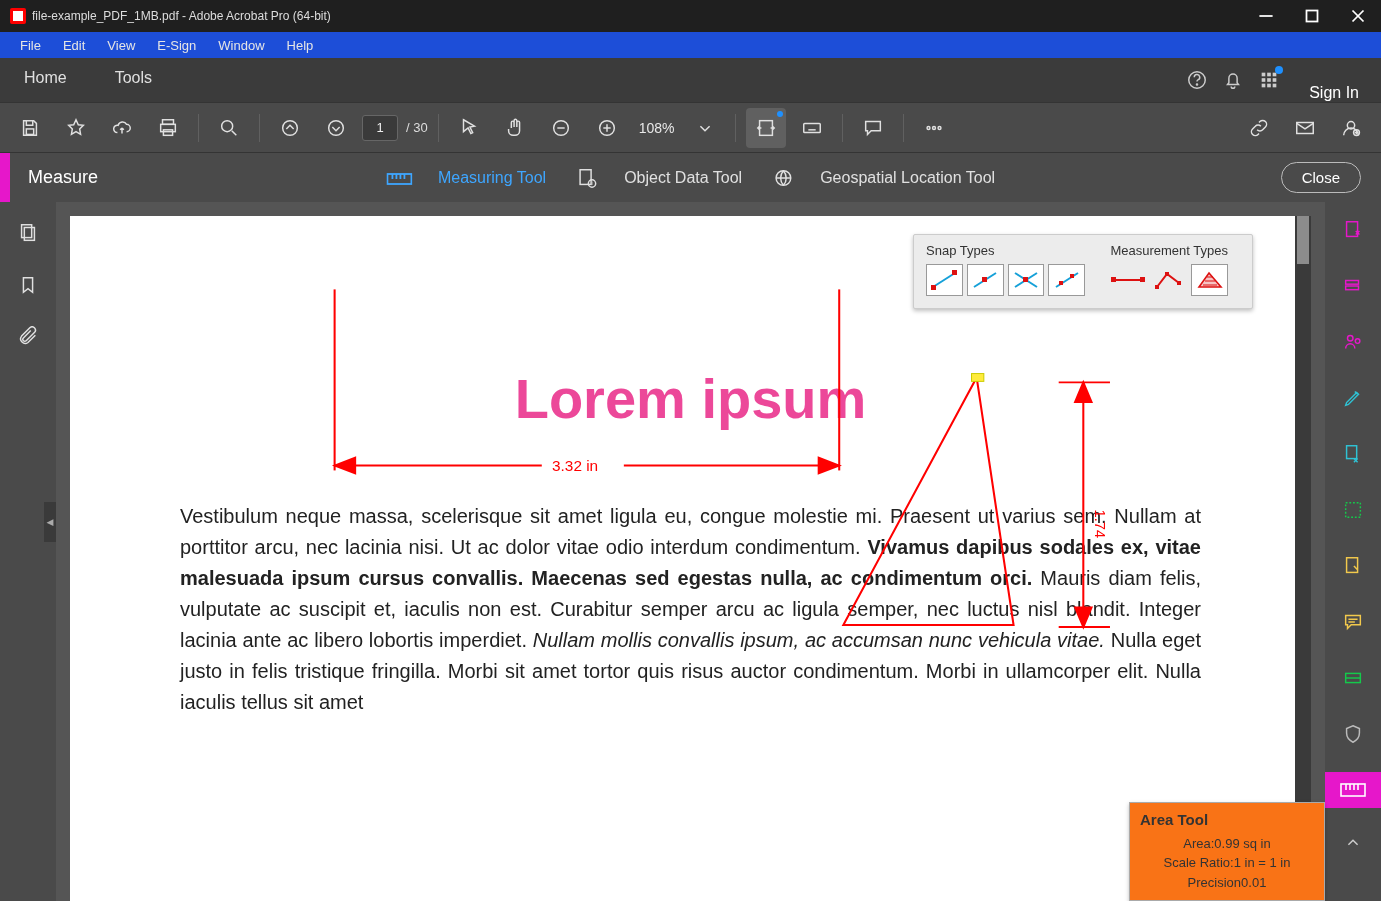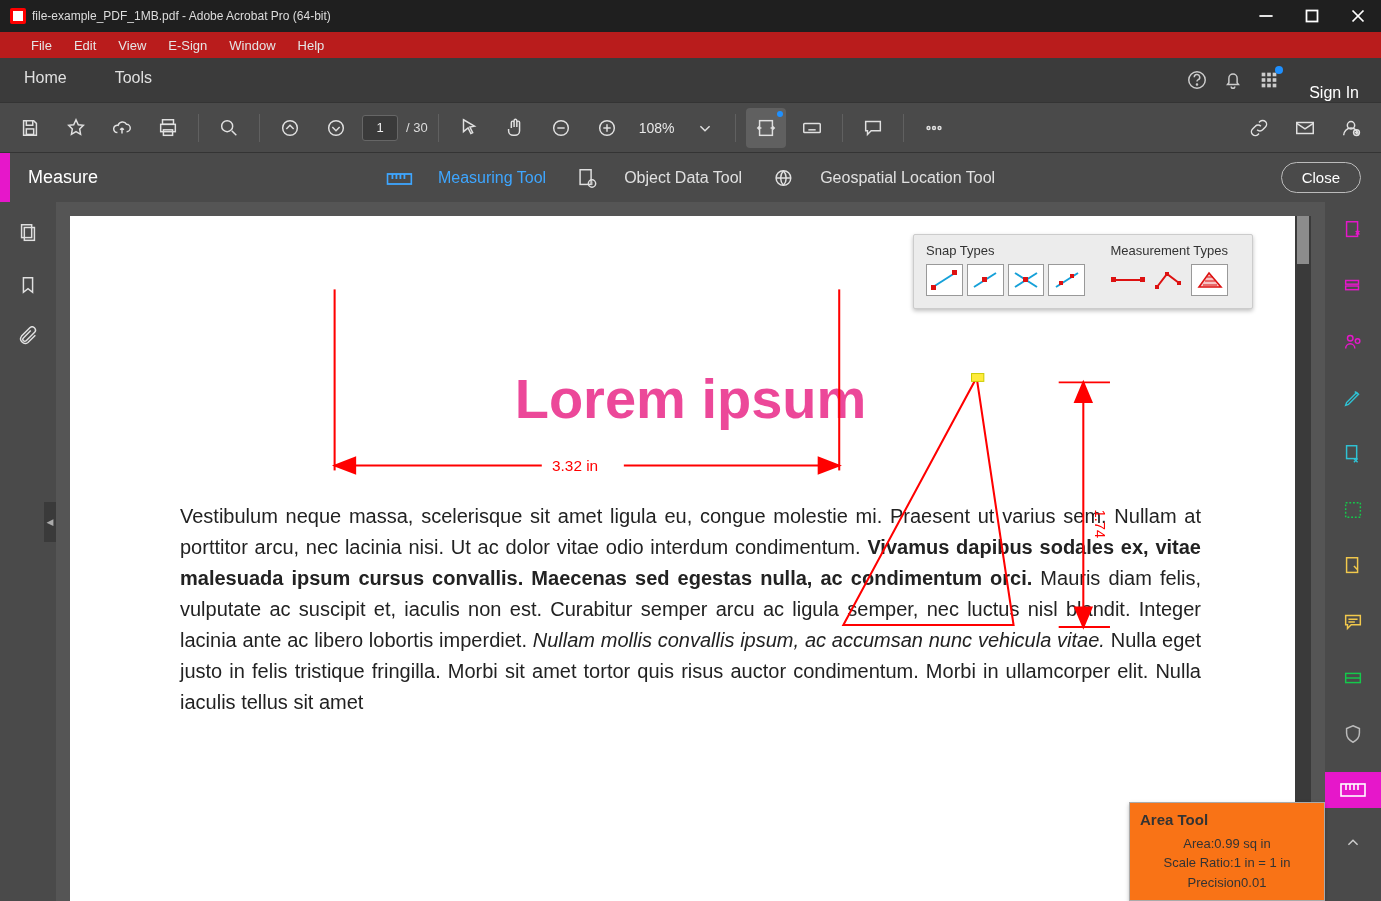--- a/index.html
+++ b/index.html
@@ -6,21 +6,21 @@
 body { width:1381px; height:901px; background:#1a1a1a; overflow:hidden; position:relative; }
 
 
 .titlebar { height:32px; background:#1f1f1f; display:flex; align-items:center; color:#ddd; font-size:12px; }
 .titlebar .pdf-ico { width:16px; height:16px; margin:0 6px 0 10px; background:red; border-radius:2px; position:relative; }
 .titlebar .pdf-ico::after{content:"";position:absolute;top:3px;left:3px;right:3px;bottom:3px;background:#fff;}
 .titlebar .spacer { flex:1; }
 .titlebar .win-btn { width:46px; height:32px; display:flex; align-items:center; justify-content:center; color:#fff; font-size:14px; }
 
 
-.menubar { height:26px; background:#b91c1c; display:flex; align-items:center; padding-left:21px; gap:2px; }
+.menubar { height:26px; background:#1d4ed8; display:flex; align-items:center; padding-left:10px; gap:2px; }
 .menubar .menu-item { color:#e5e5e5; font-size:13px; padding:3px 10px; }
 
 
 .tabstrip { height:44px; background:#3b3b3b; display:flex; align-items:flex-end; }
 .tabstrip .tab { height:48px; padding:0 24px; display:flex; align-items:center; color:#e0e0e0; font-size:16px; }
 .tabstrip .doc-tab { background:#4a4a4a; display:flex; align-items:center; padding:0 12px 0 20px; gap:10px; height:44px; font-size:14px; }
 .tabstrip .doc-tab .x { font-size:14px; color:#ccc; margin-left:6px;}
 .tabstrip .spacer { flex:1; }
 .tabstrip .right-icon { width:36px; height:44px; display:flex; align-items:center; justify-content:center; color:#ccc; }
 .acc-dot { width:8px;height:8px;border-radius:50%;background:#1e90ff;position:absolute;top:8px;right:4px;}

